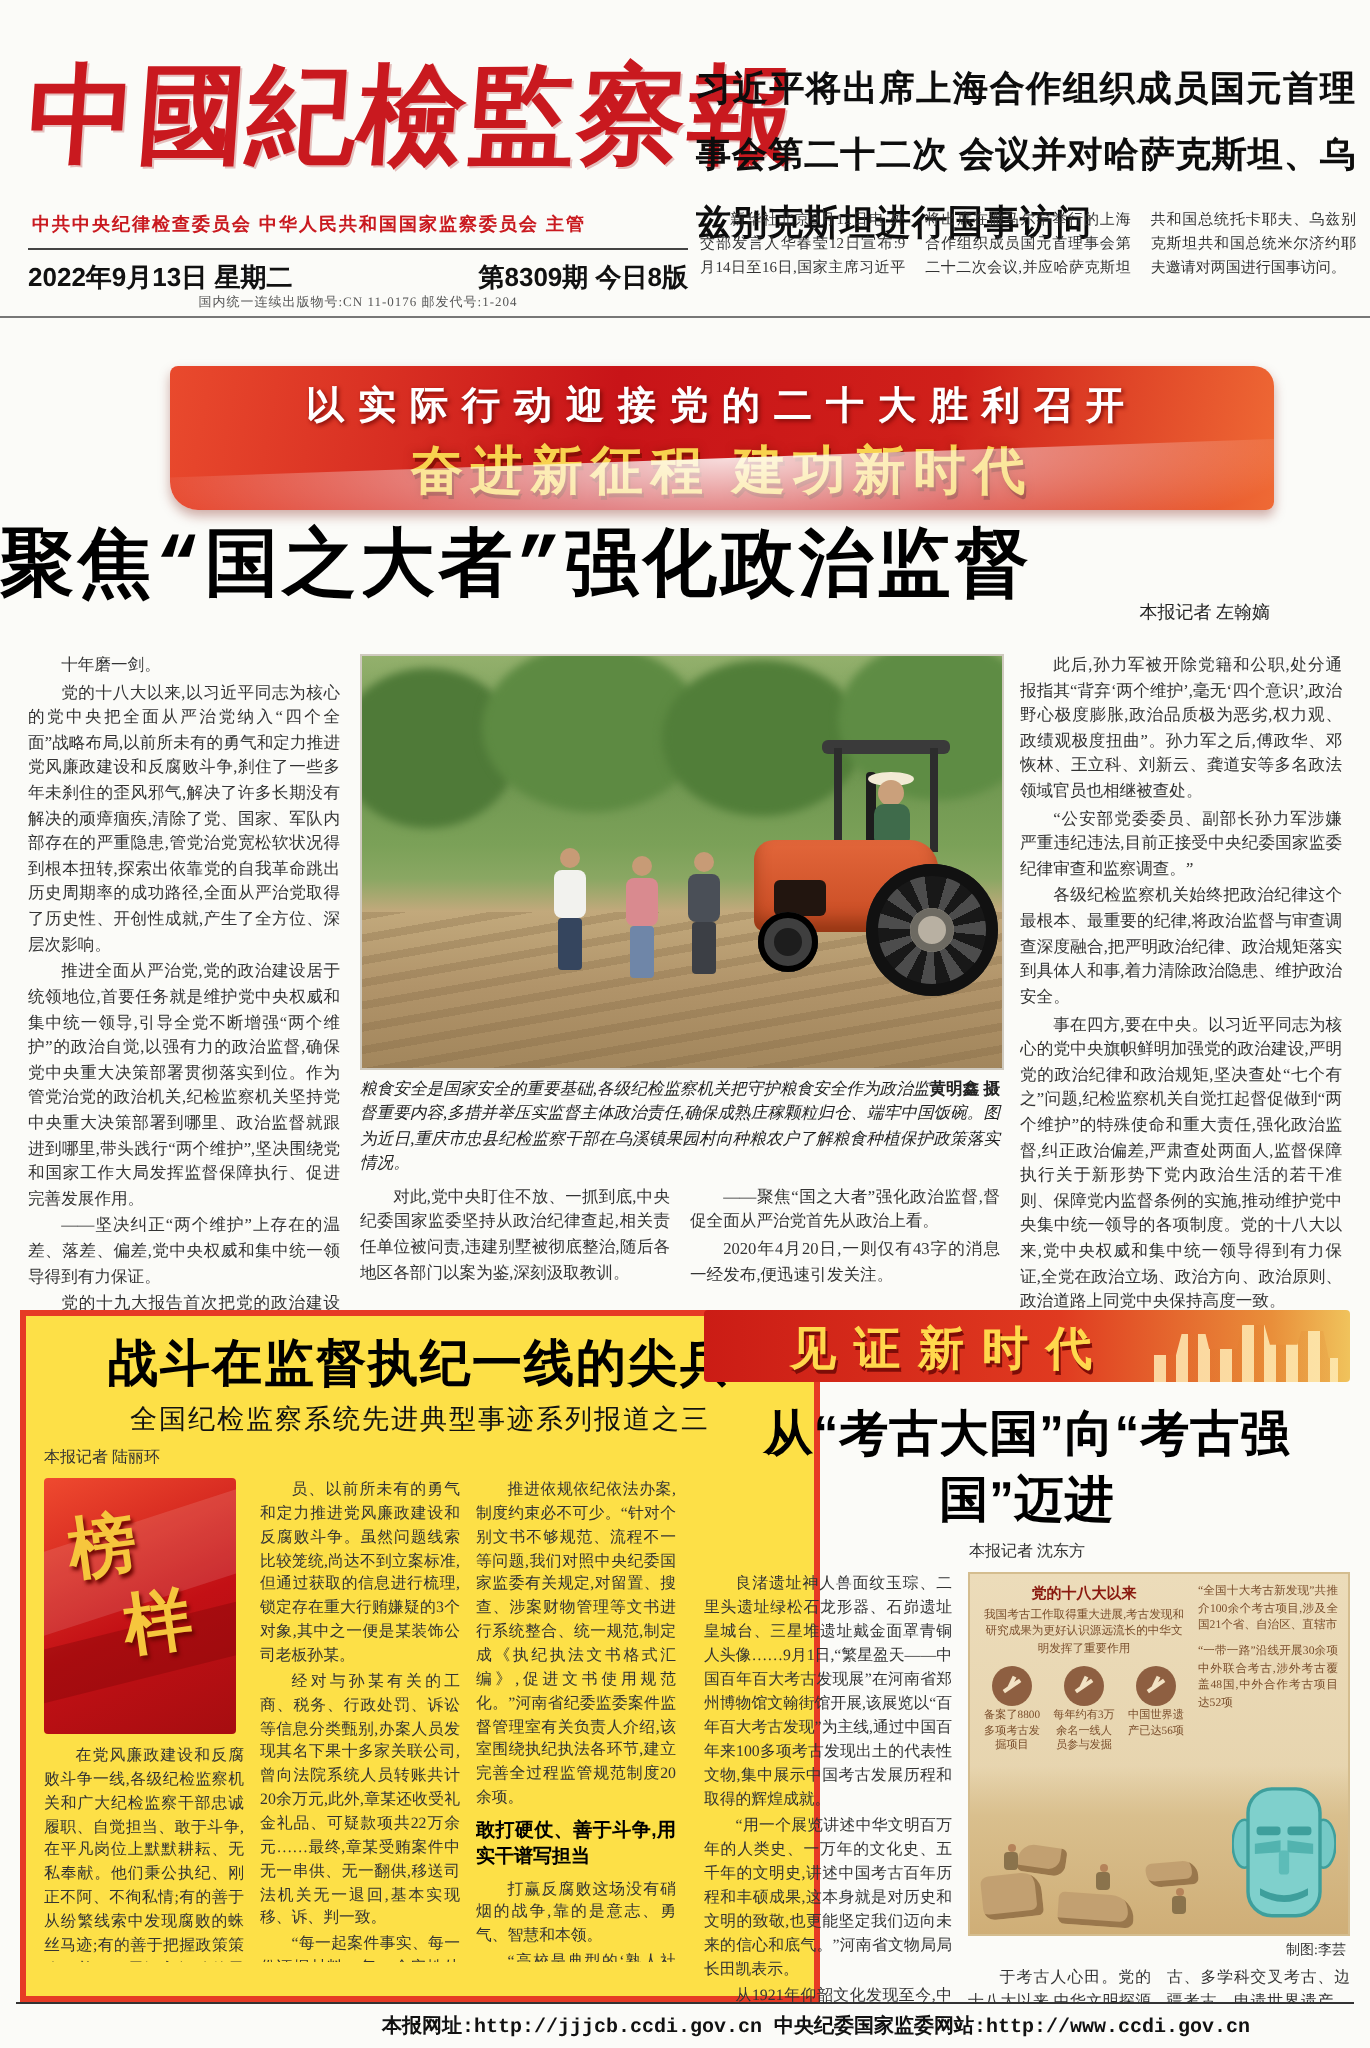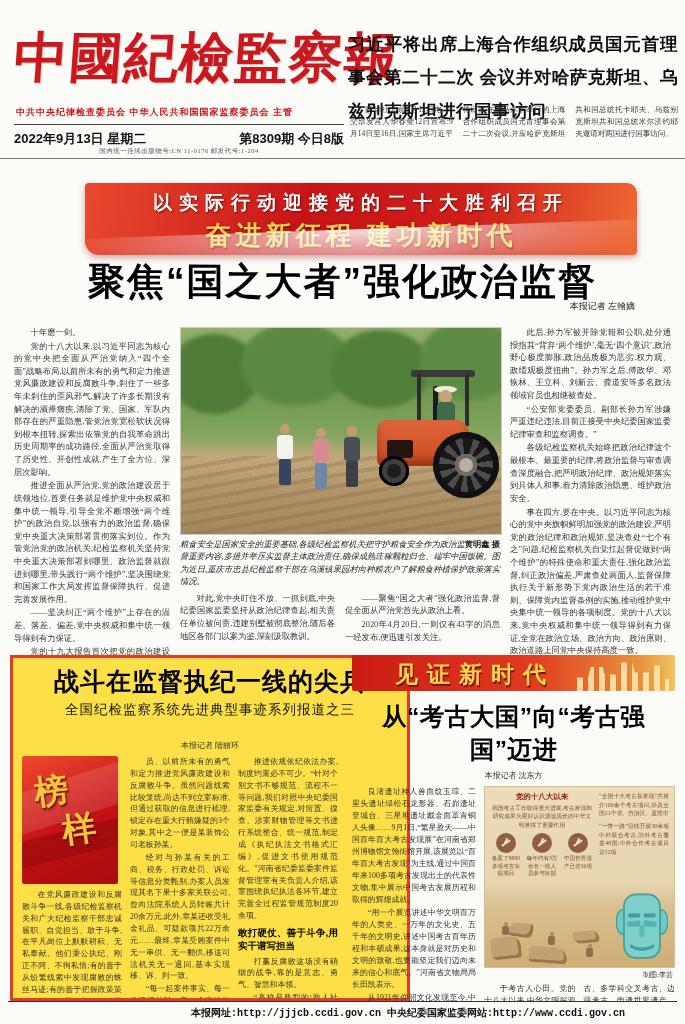--- a/index.html
+++ b/index.html
@@ -15,21 +15,21 @@
   
   .topnews-headline{left:348px;top:28px;width:330px;font-size:17.5px;line-height:1.9;font-weight:900;color:#0d0d0d;font-family:"Liberation Sans",sans-serif;text-align:justify;letter-spacing:.5px;}
   .topnews-dispatch{left:350px;top:104px;width:328px;height:48px;columns:3;column-gap:10px;font-size:7.5px;line-height:1.6;color:#333;text-align:justify;}
   .topnews-dispatch p{margin:0;text-indent:2em;}
   
   .banner{left:85px;top:183px;width:552px;height:72px;background:linear-gradient(100deg,#e94a2d 0%,#c81418 40%,#d0201a 70%,#ef6a35 100%);border-radius:4px 10px 4px 14px;box-shadow:0 3px 6px rgba(120,20,10,.35);overflow:hidden;}
   .banner:before{content:"";position:absolute;left:-20px;bottom:-34px;width:600px;height:60px;background:radial-gradient(ellipse at 50% 0%,rgba(255,255,255,.85),rgba(255,255,255,0) 70%);transform:rotate(-2deg);}
   .banner-line1{margin-top:7px;text-align:center;font-size:19px;font-weight:900;color:#ffffff;letter-spacing:7px;font-family:"Liberation Sans",sans-serif;text-shadow:1px 1px 2px #7e0b08;}
   .banner-line2{margin-top:2px;text-align:center;font-size:26px;font-weight:900;color:#f8d24e;letter-spacing:4px;font-family:"Liberation Sans",sans-serif;text-shadow:1px 2px 0 #8a1008,0 0 4px rgba(140,20,5,.6);}
   
-  .main-headline{left:0;top:257px;width:685px;text-align:center;font-size:37px;font-weight:900;color:#000;font-family:Liberation Sans, sans-serif;letter-spacing:2px;}
+  .main-headline{left:0;top:257px;width:685px;text-align:left;font-size:37px;font-weight:900;color:#000;font-family:Liberation Mono, monospace;letter-spacing:2px;}
   .main-byline{right:50px;top:300px;font-size:9px;color:#222;}
   .main-body{left:14px;top:327px;width:657px;height:338px;display:flex;gap:10px;overflow:hidden;}
   .mcol{font-size:8.3px;line-height:1.52;text-align:justify;color:#333;overflow:hidden;}
   .mcol p{margin:0 0 1px;text-indent:2em;}
   .mcol1{width:156px;}
   .mcol-mid{width:320px;flex:none;}
   .mcol4{width:161px;}
   .photo{position:relative;width:320px;height:206px;overflow:hidden;border:1px solid #cfcabf;background:linear-gradient(180deg,#93b06c 0%,#6e9550 26%,#7ba158 46%,#8aa763 54%,#c2a97c 62%,#b1946a 80%,#a2865c 100%);}
   .tree{position:absolute;border-radius:50%;filter:blur(2px);}
   .fieldrows{position:absolute;left:0;right:0;bottom:0;height:78px;background:repeating-linear-gradient(170deg,rgba(120,95,60,.25) 0 4px,rgba(0,0,0,0) 4px 11px);}
@@ -50,21 +50,21 @@
   .p-torso{width:16px;height:24px;border-radius:4px;margin:1px auto 0;}
   .p-legs{width:12px;height:26px;margin:0 auto;border-radius:2px;}
   .caption{margin-top:4px;font-size:8.3px;line-height:1.5;font-style:italic;color:#222;text-align:justify;}
   .caption .credit{font-style:normal;font-weight:bold;float:right;}
   .under-photo{margin-top:4px;columns:2;column-gap:10px;font-size:8.3px;line-height:1.52;text-align:justify;color:#333;}
   .under-photo p{margin:0 0 1px;text-indent:2em;}
   
   .leftbox{left:10px;top:655px;width:400px;height:346px;border:3px solid #e63b25;background:#fde047;box-sizing:border-box;padding:7px 9px 5px;overflow:hidden;}
   .leftbox-title{text-align:center;font-size:25px;font-weight:900;color:#000;font-family:"Liberation Sans",sans-serif;letter-spacing:1px;}
   .leftbox-subtitle{text-align:center;font-size:13.5px;color:#111;margin-top:3px;letter-spacing:1px;font-family:"Liberation Sans",sans-serif;}
-  .leftbox-byline{text-align:center;font-size:8px;color:#333;margin:21px 0 5px;}
+  .leftbox-byline{font-size:8px;color:#333;margin:4px 0 5px;}
   .leftbox-cols{display:flex;gap:8px;height:242px;overflow:hidden;}
   .lcol{width:100px;font-size:7.9px;line-height:1.5;text-align:justify;color:#333;overflow:hidden;}
   .lcol p{margin:0 0 1px;text-indent:2em;}
   .subhead{font-weight:900;font-size:9.5px;color:#000;font-family:"Liberation Sans",sans-serif;margin:4px 0 3px;text-indent:0 !important;line-height:1.4;}
   .bangyang{position:relative;width:96px;height:128px;margin:0 0 5px;background:linear-gradient(155deg,#ef4a2f 0%,#c31015 55%,#a60d10 100%);overflow:hidden;border-radius:2px;}
   .bangyang:before{content:"";position:absolute;left:-30px;top:20px;width:170px;height:40px;background:rgba(255,255,255,.12);transform:rotate(-18deg);}
   .bangyang:after{content:"";position:absolute;left:-20px;top:70px;width:170px;height:26px;background:rgba(120,5,5,.35);transform:rotate(-14deg);}
   .bangyang-char{position:relative;z-index:2;color:#f6c63d;font-weight:bold;font-size:34px;line-height:1.05;text-shadow:1px 2px 2px #6d0703;}
   .bangyang-char.c1{margin:14px 0 0 12px;transform:rotate(-8deg);}
   .bangyang-char.c2{margin:4px 0 0 40px;transform:rotate(-8deg);}

